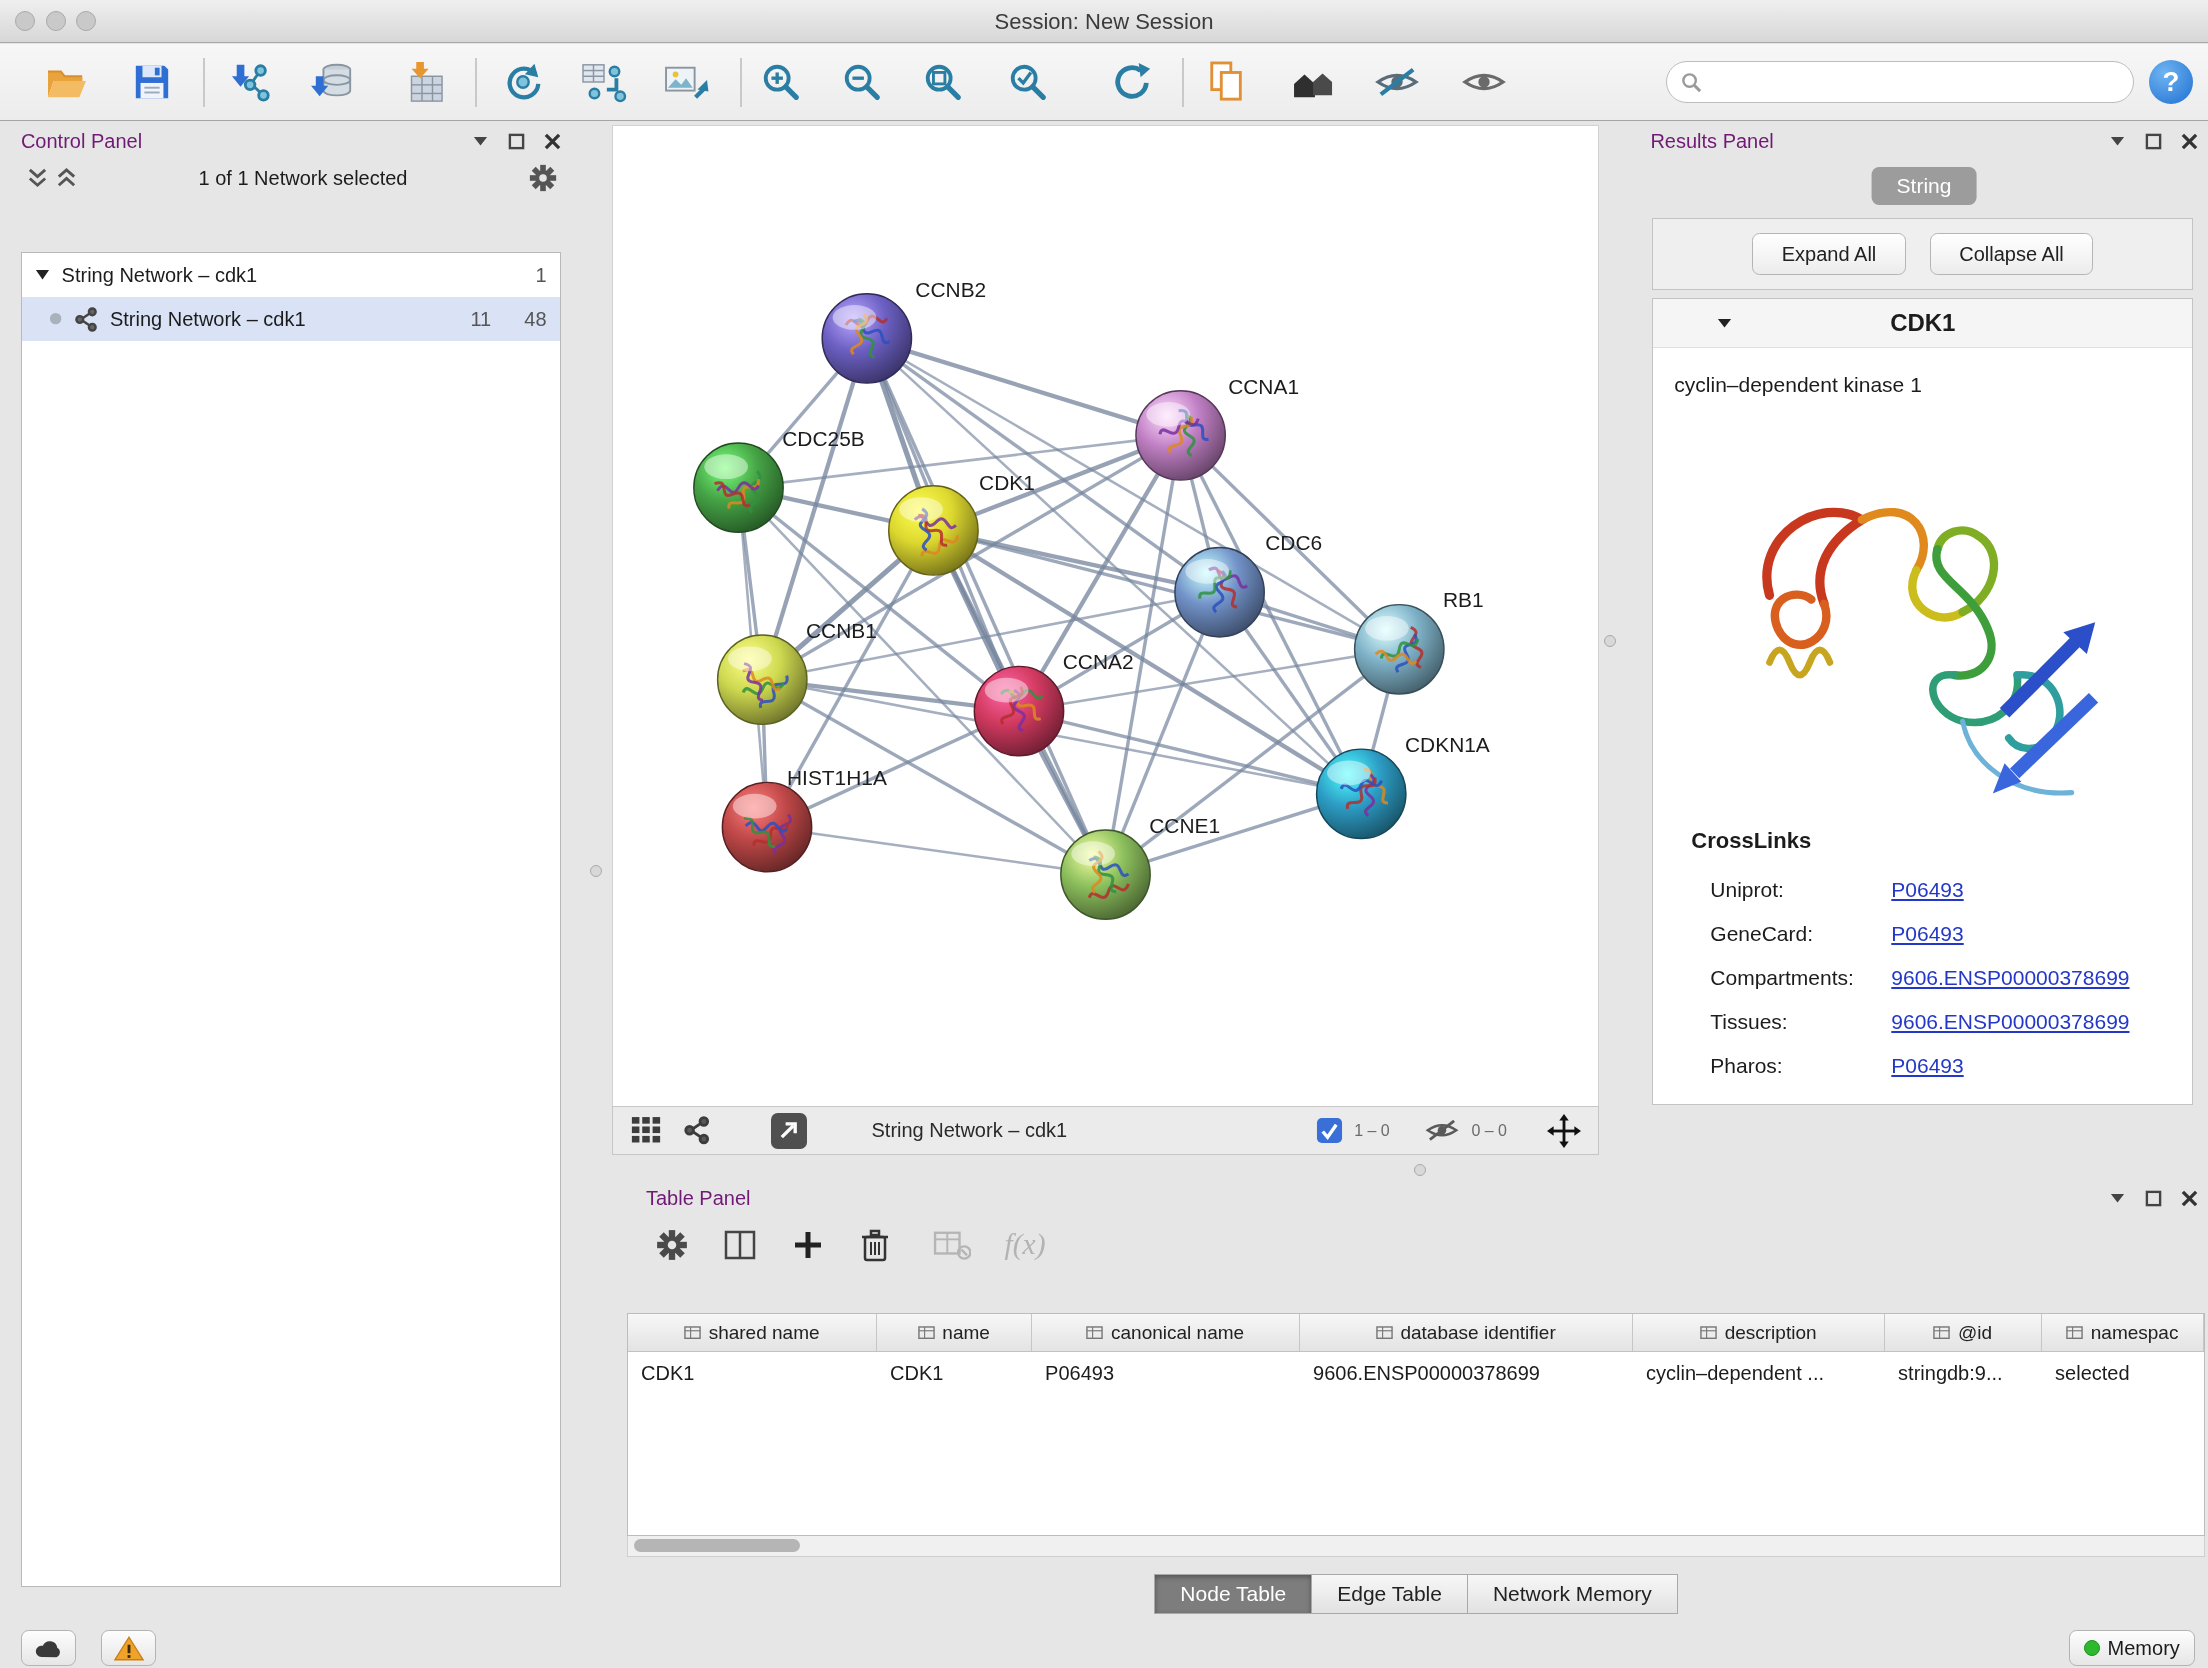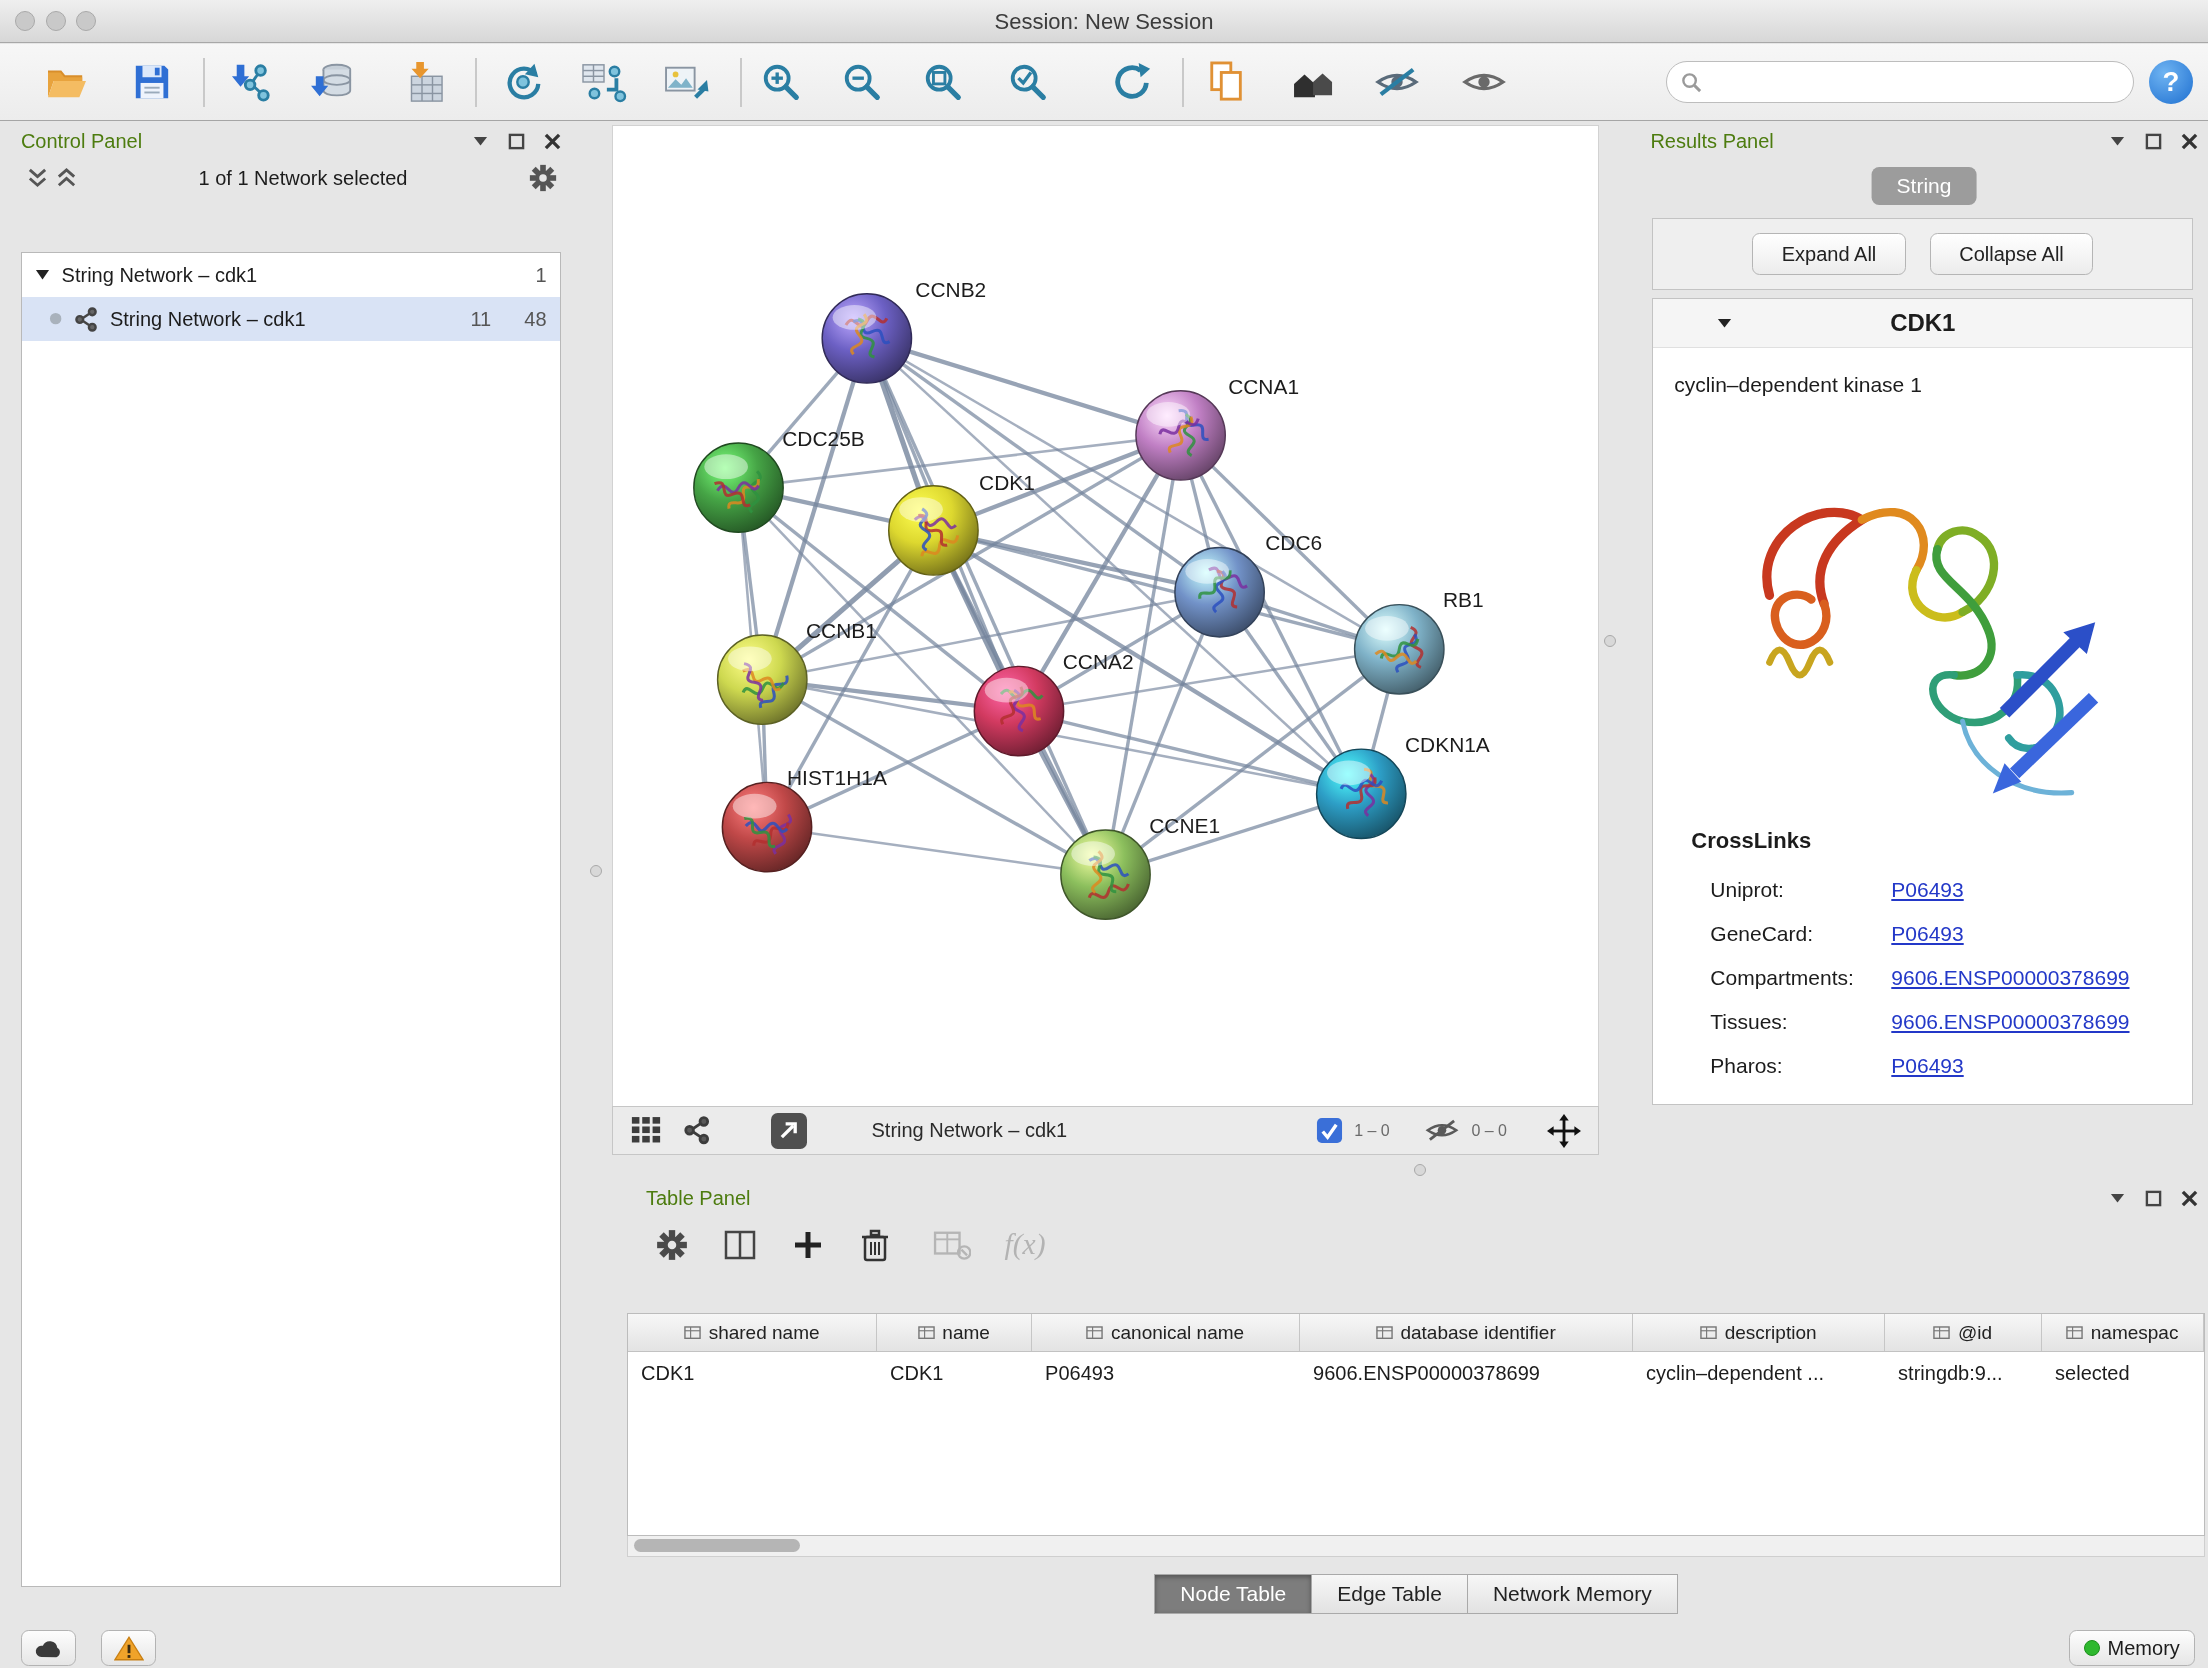--- a/index.html
+++ b/index.html
@@ -24,21 +24,21 @@
   .tb-sep { width:1.9px; height:49px; background:#c9c9c9; flex:0 0 auto; }
   .search { width:468px; height:42px; border:1px solid #bdbdbd; border-radius:21px;
     background:#fff; display:flex; align-items:center; padding:0 13.3px; margin-left:auto; flex:0 0 auto; }
   .search input { border:none; outline:none; font-size:19px; flex:1; background:transparent;
     font-family:"Liberation Sans",sans-serif; margin-left:9.5px; }
   .help { width:44px; height:44px; border-radius:50%;
     background: radial-gradient(circle at 35% 30%, #6fb4f2, #1e6fd0);
     color:#fff; font-size:27.6px; font-weight:bold; display:flex; align-items:center; justify-content:center;
     margin:0 15px; flex:0 0 auto; }
   
-  .p-header { height:32px; display:flex; align-items:center; padding:0 11.4px; font-size:20px; color:#4d7c0f; }
+  .p-header { height:32px; display:flex; align-items:center; padding:0 11.4px; font-size:20px; color:#701a75; }
   .hdr-icons { margin-left:auto; display:flex; gap:19px; align-items:center; }
   
   .control-panel { position:absolute; left:9.5px; top:125px; width:563px; height:1470px; }
   .cp-tabs { height:46px; display:flex; justify-content:center; align-items:flex-end; padding-bottom:1.9px; }
   .tab { height:40px; line-height:38px; padding:0 25px; font-size:20px;
     background: linear-gradient(#fcfcfc,#e4e4e4); border:1px solid #a9a9a9; border-left:none; color:#222; }
   .tab.first { border-left:1px solid #a9a9a9; border-radius:6.7px 0 0 6.7px; }
   .tab.last { border-radius:0 6.7px 6.7px 0; }
   .tab.sel { background:#8f8f8f; color:#fff; box-shadow: inset 0 1.9px 4.8px rgba(0,0,0,.35); }
   .cp-subrow { height:42px; display:flex; align-items:center; padding:0 15px; font-size:20px; gap:4px; }

